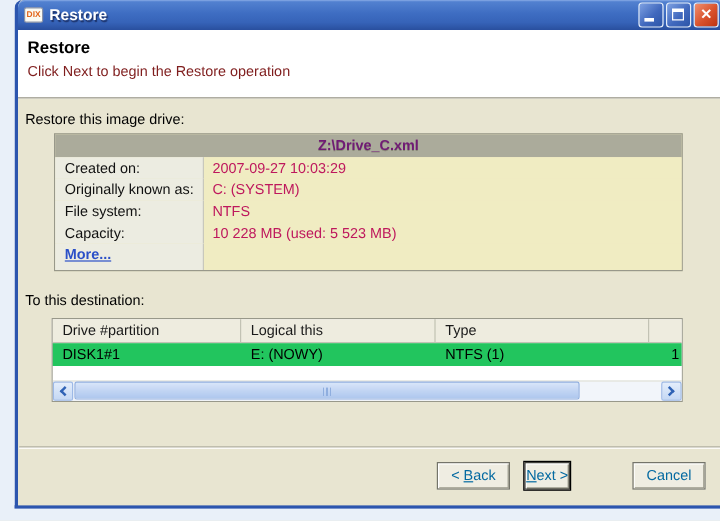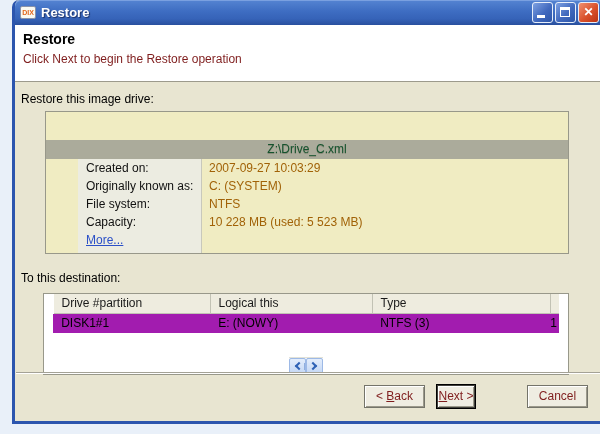--- a/index.html
+++ b/index.html
@@ -52,42 +52,42 @@
   .header-title { margin:0; font-size:14px; font-weight:bold; color:#000; }
   .header-sub { margin:5px 0 0 0; font-size:12px; color:#7f1d1d; }
   
   .body { padding-top:10px; }
   .section-label { font-size:12px; color:#000000; margin:0 0 5px 6px; }
   .section-label.second { margin-top:17px; margin-bottom:8px; }
 
   
   .src-table { margin-left:30px; width:524px; border:1px solid #98988A; background:#F0ECC2; margin-top:4px; }
   .src-header {
-    height:19px; background:#ABAB9B; color:#14532d; font-size:12px; font-weight:normal;
-    text-align:center; line-height:19px; text-shadow:0 1px 0 rgba(90,90,70,.4);margin-top:28px;
-  }
-  .src-row { display:grid; grid-template-columns:124px 1fr;padding-left:32px; }
+    height:19px; background:#ABAB9B; color:#701a75; font-size:12px; font-weight:bold;
+    text-align:center; line-height:19px; text-shadow:0 1px 0 rgba(90,90,70,.4);
+  }
+  .src-row { display:grid; grid-template-columns:124px 1fr; }
   .src-label {
     background:#ECECE1; border-right:1px solid #C8C8BC; font-size:12px; color:#111;
     padding:2px 2px 2px 8px; height:18px; line-height:14px; white-space:nowrap; overflow:hidden;
   }
-  .src-value { background:#F0ECC2; font-size:12px; color:#a16207; padding:2px 2px 2px 7px; height:18px; line-height:14px; }
+  .src-value { background:#F0ECC2; font-size:12px; color:#be185d; padding:2px 2px 2px 7px; height:18px; line-height:14px; }
   .src-row.more-row .src-label { height:22px; }
   .src-row.more-row .src-value { height:22px; }
-  .more-link { color:#2B50C8; font-weight:normal; font-size:12px; text-decoration:underline; cursor:pointer; }
-
-  
-  .dst-table { margin-left:28px; width:526px; height:82px; border:1px solid #98988A; background:#FFFFFF; display:flex; flex-direction:column;align-items:center; }
+  .more-link { color:#2B50C8; font-weight:bold; font-size:12px; text-decoration:underline; cursor:pointer; }
+
+  
+  .dst-table { margin-left:28px; width:526px; height:70px; border:1px solid #98988A; background:#FFFFFF; display:flex; flex-direction:column; }
   .dst-head { display:grid; grid-template-columns:157px 162px 178px 1fr; background:#EEECDF; border-bottom:1px solid #C2C2B4; height:20px; flex:none; }
   .dst-head .col {
     font-size:12px; color:#1A1A1A; line-height:19px; padding-left:8px;
     border-right:1px solid #C2C2B4; white-space:nowrap; overflow:hidden;
   }
   .dst-head .col:last-child { border-right:none; }
-  .dst-row { display:grid; grid-template-columns:157px 162px 178px 1fr; background:#a21caf; height:19px; flex:none; }
+  .dst-row { display:grid; grid-template-columns:157px 162px 178px 1fr; background:#22c55e; height:19px; flex:none; }
   .dst-row .cell { font-size:12px; color:#000; line-height:19px; padding-left:8px; white-space:nowrap; overflow:hidden; }
   .dst-row .cell.num { text-align:right; padding-left:0; padding-right:2px; }
   .dst-filler { flex:1; background:#fff; }
   
   .hscroll { height:17px; flex:none; display:flex; background:#F2F5FA; border-top:1px solid #E2E2D8; }
   .sb-btn {
     width:17px; height:16px; flex:none; background:linear-gradient(to bottom,#E3EDFB,#C5D8F4);
     border:1px solid #9DB9E6; border-radius:2px; position:relative;
   }
   .chev { position:absolute; top:4px; width:6px; height:6px; border-left:2px solid #2F62B5; border-bottom:2px solid #2F62B5; }
@@ -102,21 +102,21 @@
   .sb-grip {
     position:absolute; left:50%; top:4px; width:9px; height:7px; margin-left:-4px;
     background:repeating-linear-gradient(90deg,#8FAEDF 0 1px,transparent 1px 3px);
   }
   
   .footer-divider { position:absolute; left:1px; right:1px; top:372px; height:2px; border-top:1px solid #A4A296; border-bottom:1px solid #FFFFFF; }
   .btn {
     position:absolute; top:385px; width:61px; height:23px;
     background:#EFEDE2; border:1px solid #74746A;
     box-shadow:inset 1px 1px 0 #FFFFFF, inset -1px -1px 0 #9B998B;
-    font-size:12px; color:#7f1d1d; text-align:center; line-height:21px; cursor:default;
+    font-size:12px; color:#0369a1; text-align:center; line-height:21px; cursor:default;
     font-family:"Liberation Sans", sans-serif;
   }
   .btn-back   { left:349px; }
   .btn-next   { left:421px; top:384px; width:40px; height:25px; border:1px solid #000;
                 box-shadow:inset 0 0 0 1px #40403A, inset 2px 2px 0 #FFFFFF, inset -2px -2px 0 #9B998B; line-height:23px; }
   .btn-cancel { left:512px;text-align:center; }
   .u { text-decoration:underline; }
 </style>
 </head>
 <body>
@@ -178,21 +178,21 @@
     <div class="dst-table">
       <div class="dst-head">
         <div class="col">Drive #partition</div>
         <div class="col">Logical this</div>
         <div class="col">Type</div>
         <div class="col"></div>
       </div>
       <div class="dst-row">
         <div class="cell">DISK1#1</div>
         <div class="cell">E: (NOWY)</div>
-        <div class="cell">NTFS (3)</div>
+        <div class="cell">NTFS (1)</div>
         <div class="cell num">1</div>
       </div>
       <div class="dst-filler"></div>
       <div class="hscroll">
         <div class="sb-btn">
           <span class="chev chev-left"></span>
         </div>
         <div class="sb-track">
           <div class="sb-thumb">
             <span class="sb-grip"></span>

